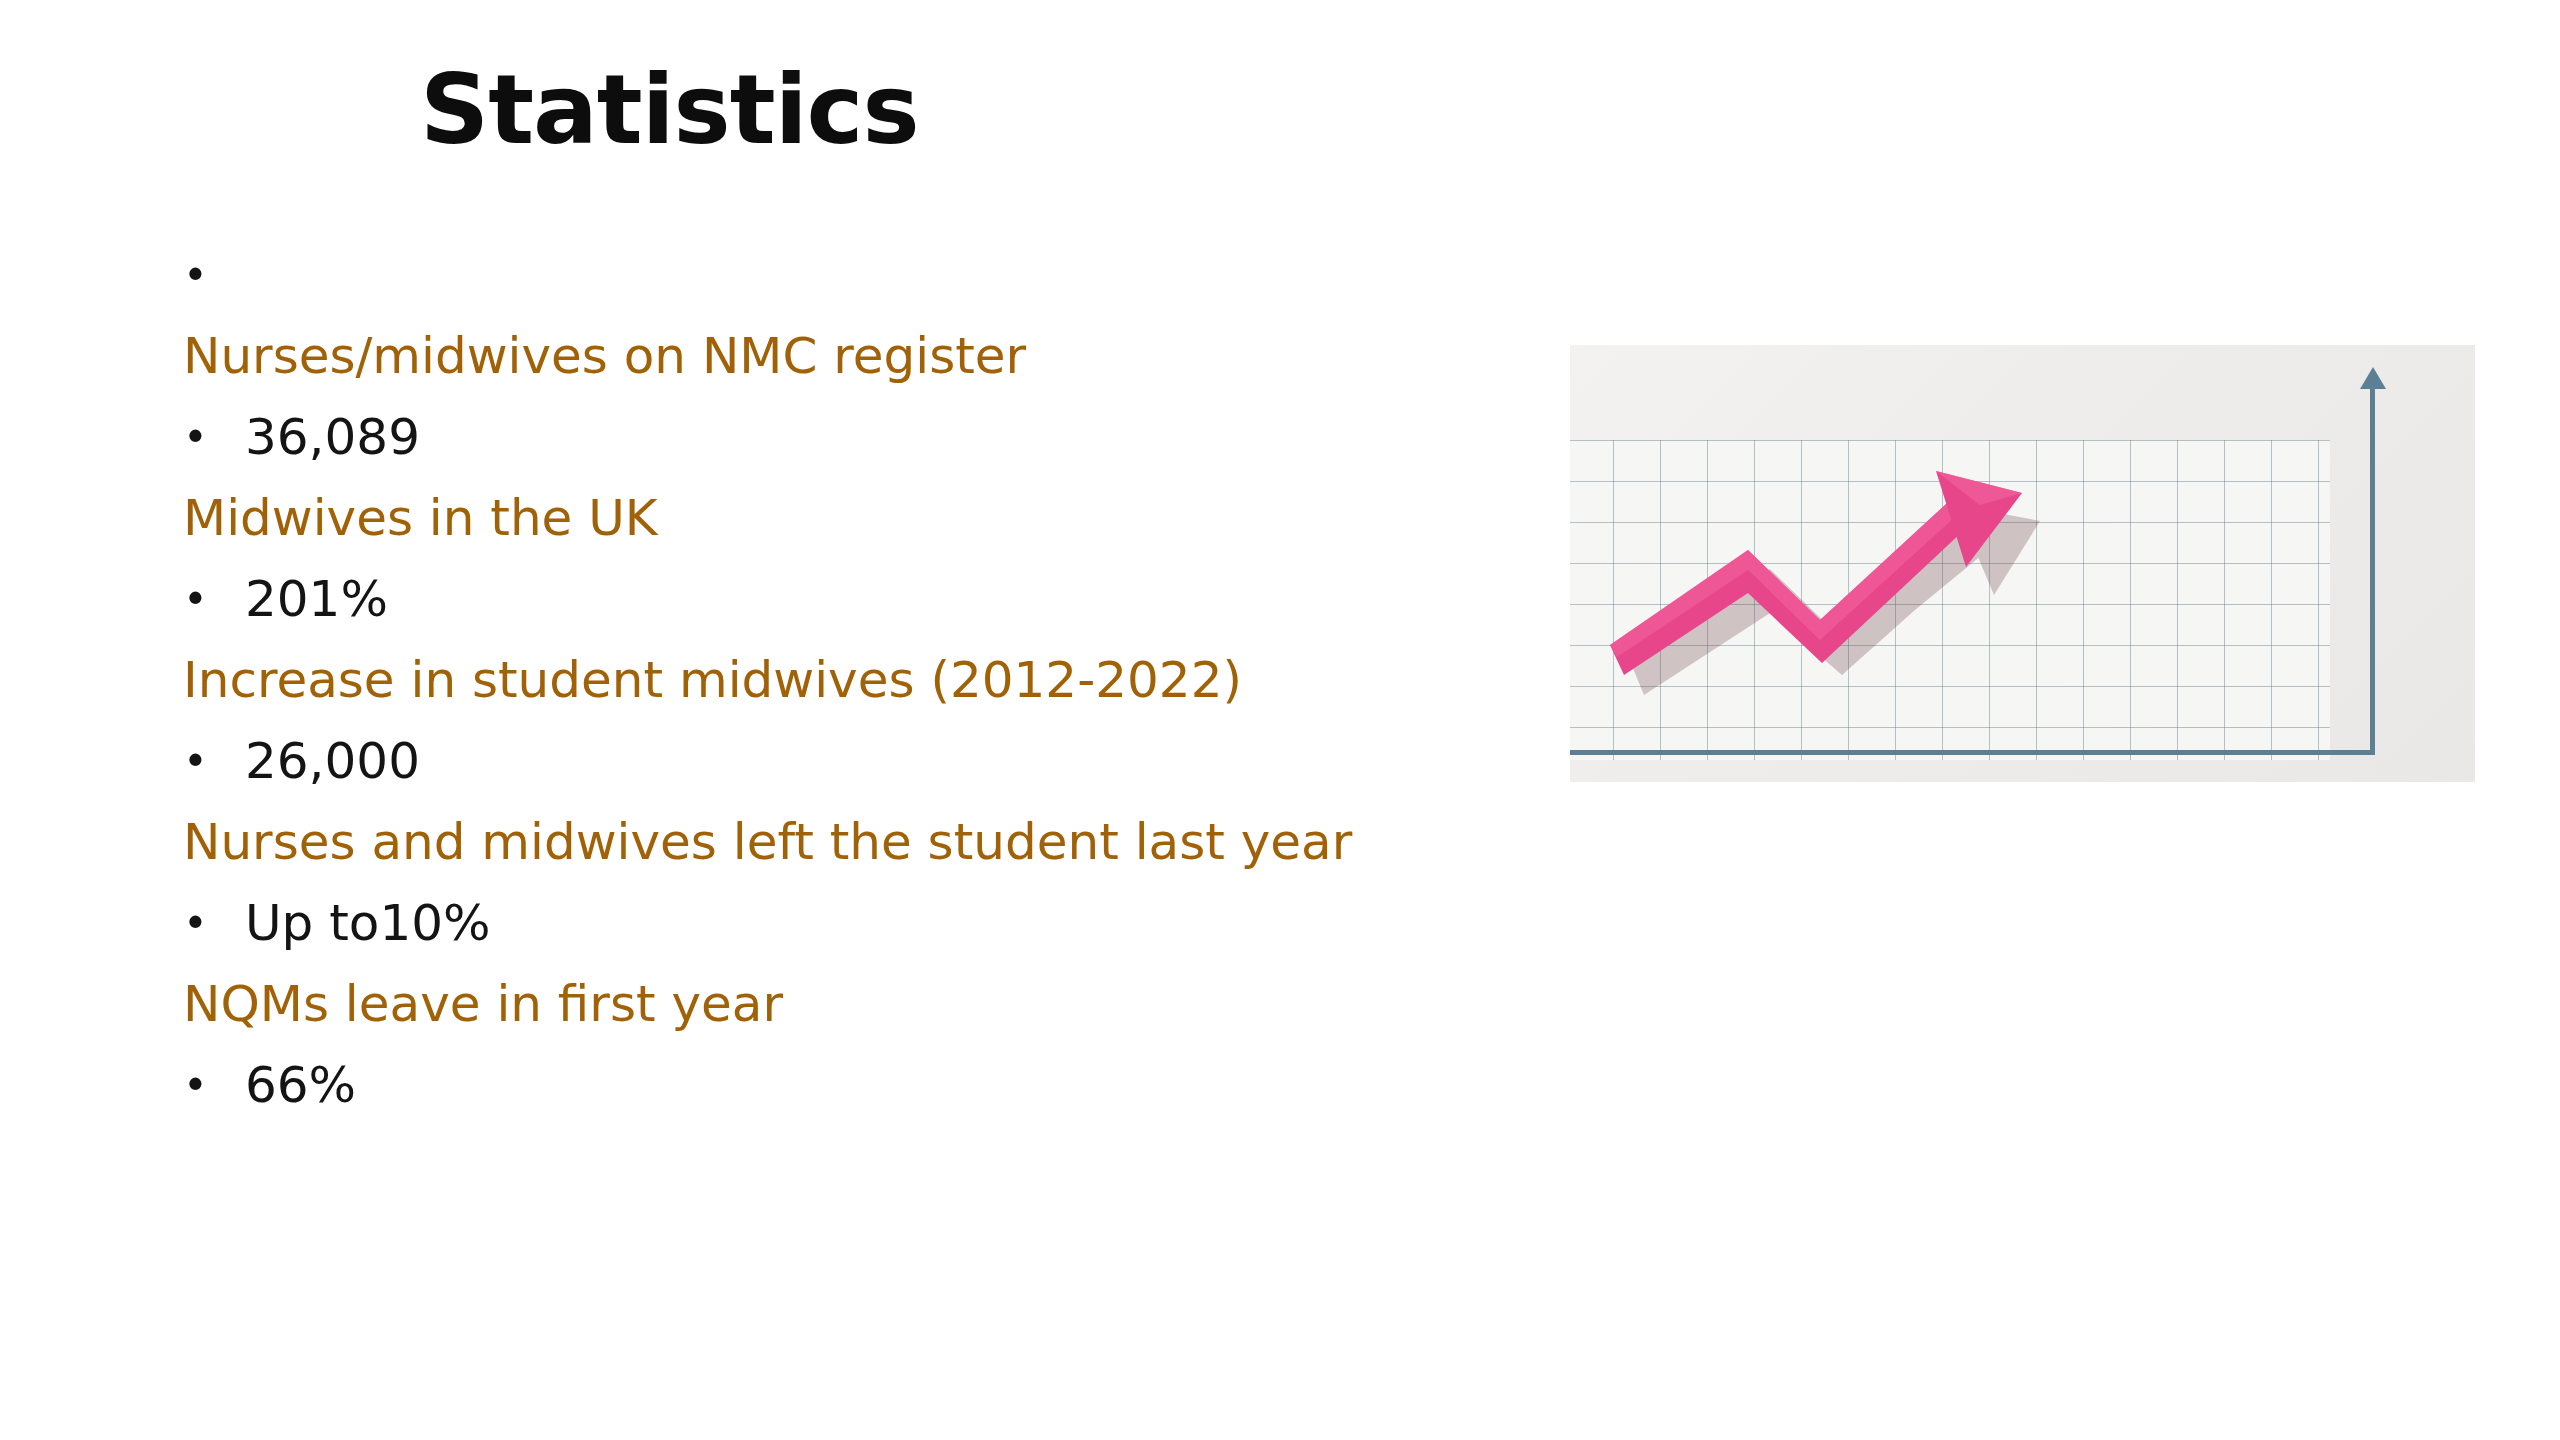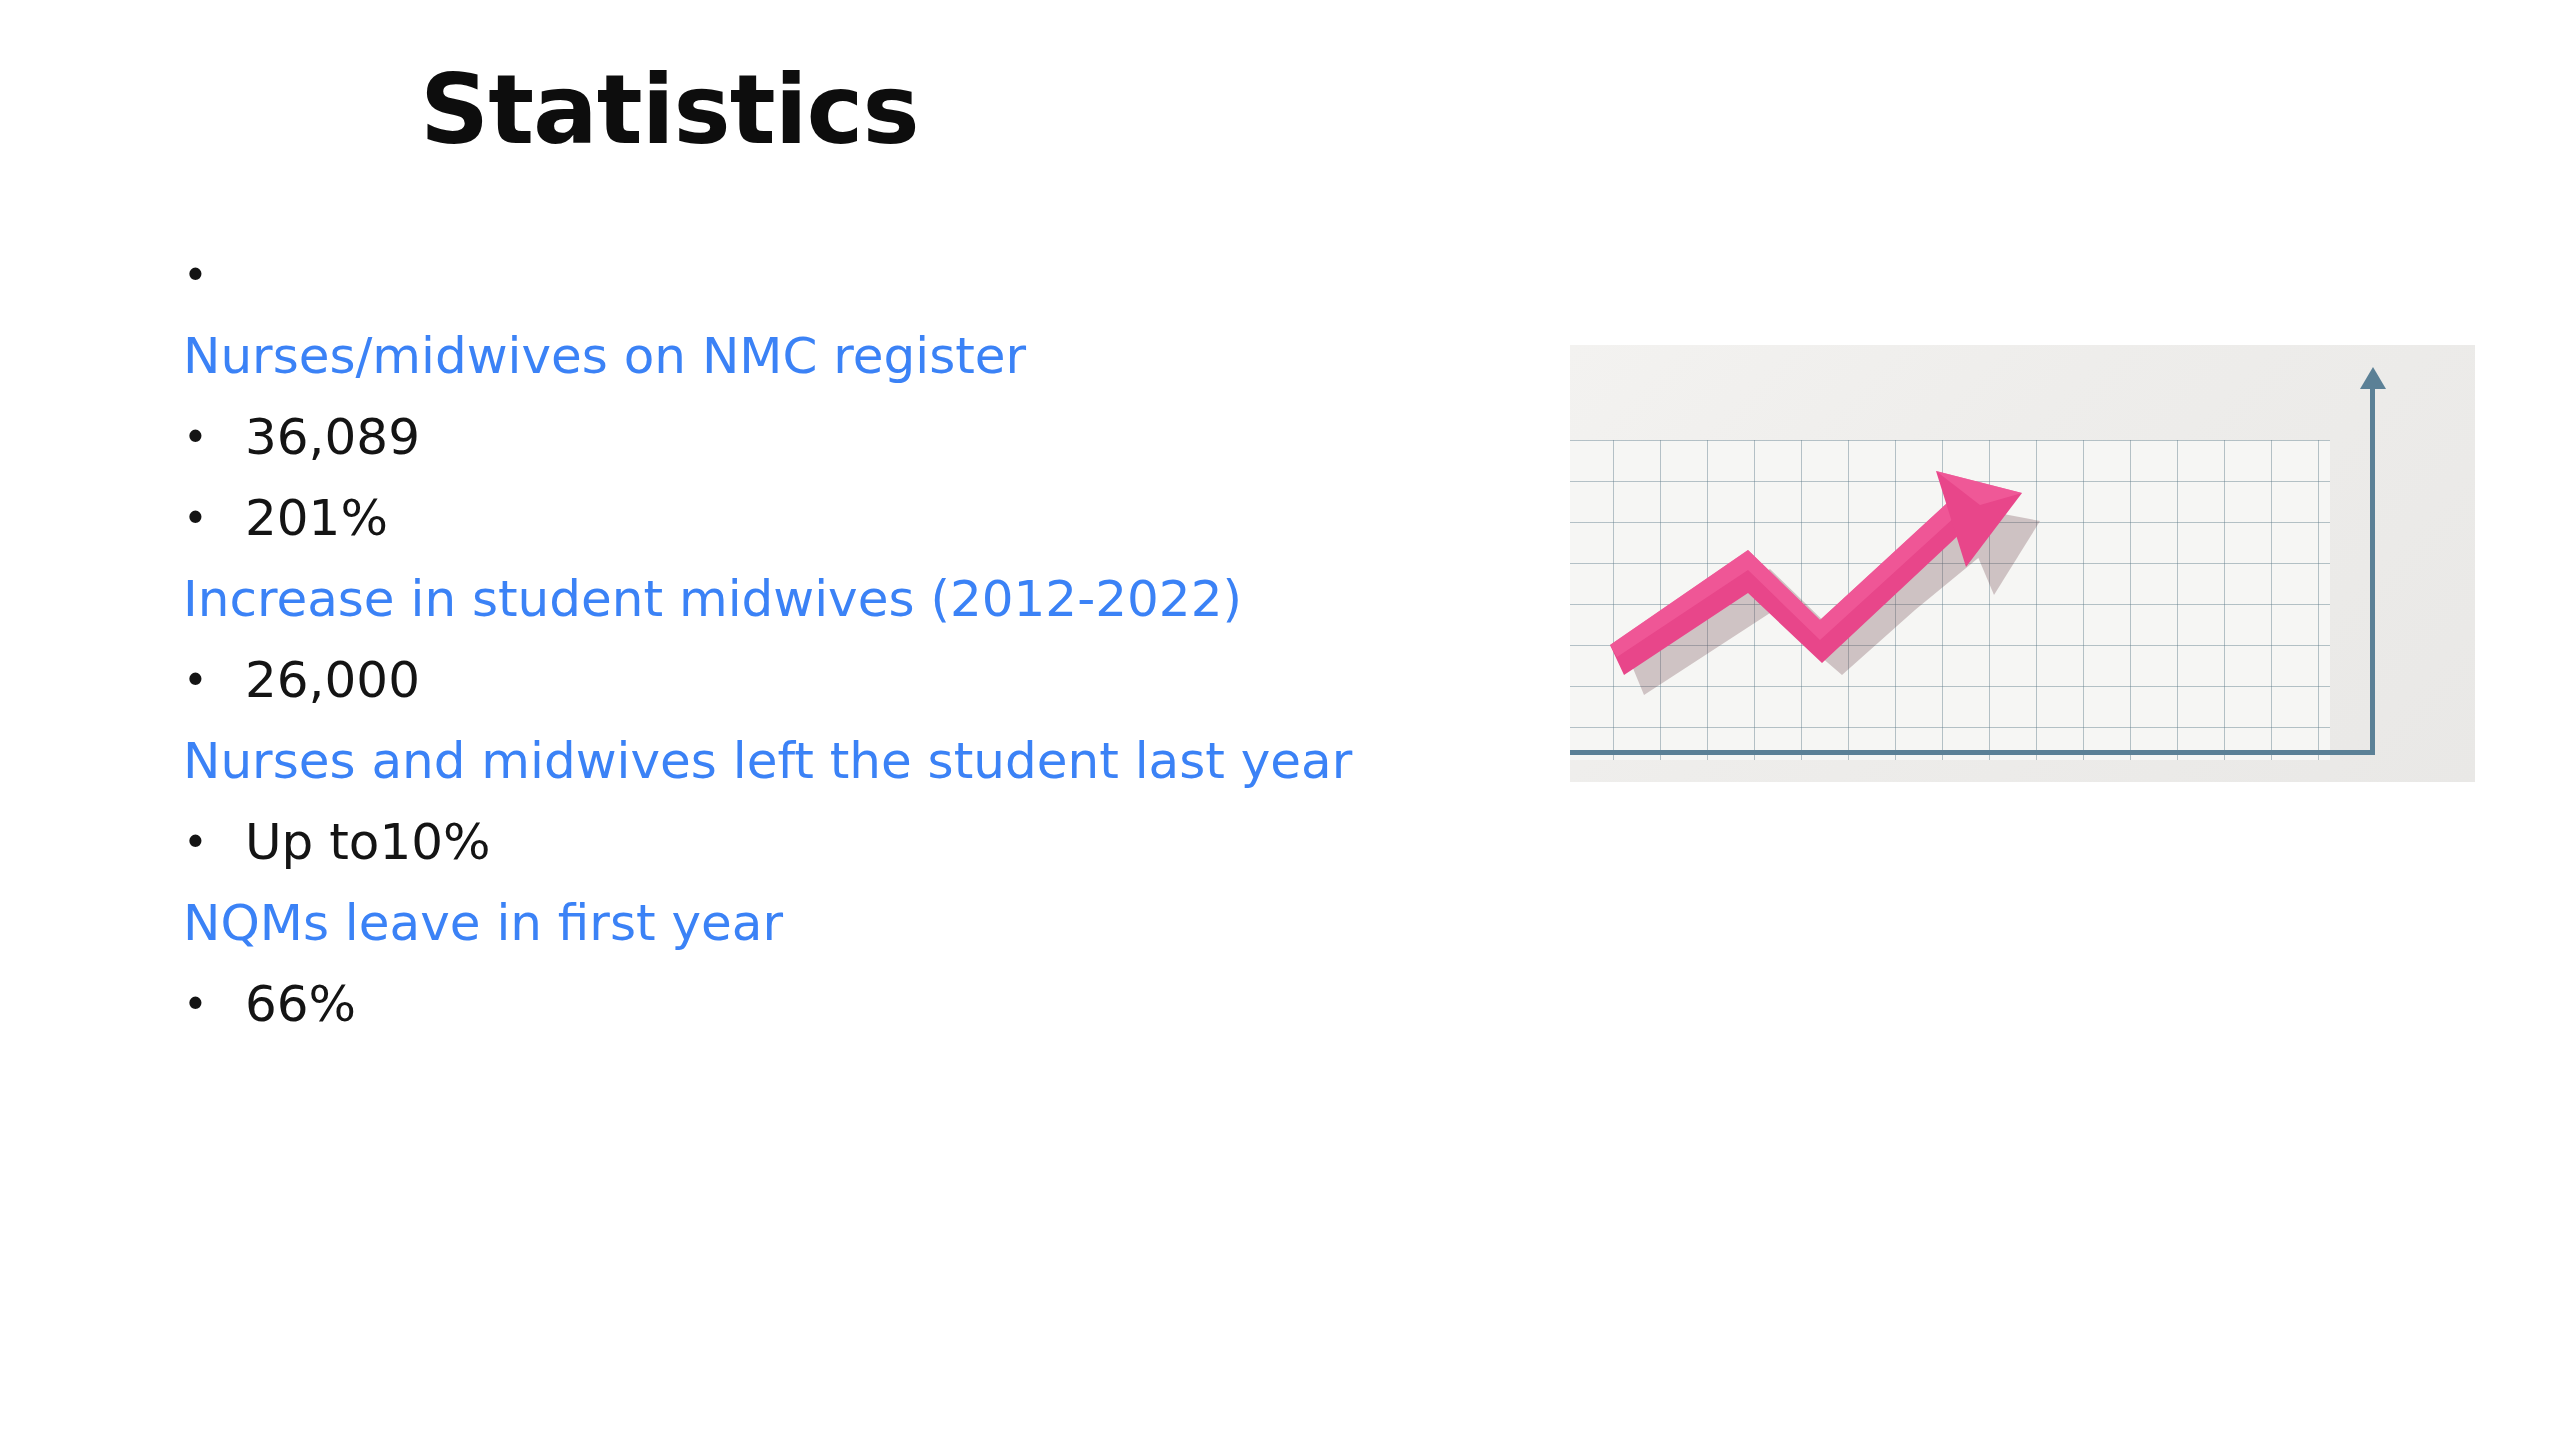--- a/index.html
+++ b/index.html
@@ -65,21 +65,21 @@
     font-size: 42px;
     line-height: 81px;
     color: #141414;
   }
   .stat-number {
     white-space: nowrap;
   }
   .stat-desc {
     font-size: 50px;
     line-height: 81px;
-    color: #3b82f6;
+    color: #a16207;
     font-family: "DejaVu Sans", sans-serif;
     padding-left: 0px;
   }
 
   
   .chart-photo {
     position: absolute;
     left: 1570px;
     top: 345px;
     width: 905px;
@@ -162,20 +162,21 @@
         <span class="stat-bullet-dot">•</span>
       </div>
       <div class="stat-desc">Nurses/midwives on NMC register</div>
     </div>
 
     <div class="stat-group">
       <div class="stat-bullet-line">
         <span class="stat-bullet-dot">•</span>
         <span class="stat-number">36,089</span>
       </div>
+      <div class="stat-desc">Midwives in the UK</div>
     </div>
 
     <div class="stat-group">
       <div class="stat-bullet-line">
         <span class="stat-bullet-dot">•</span>
         <span class="stat-number">201%</span>
       </div>
       <div class="stat-desc">Increase in student midwives (2012-2022)</div>
     </div>
 

